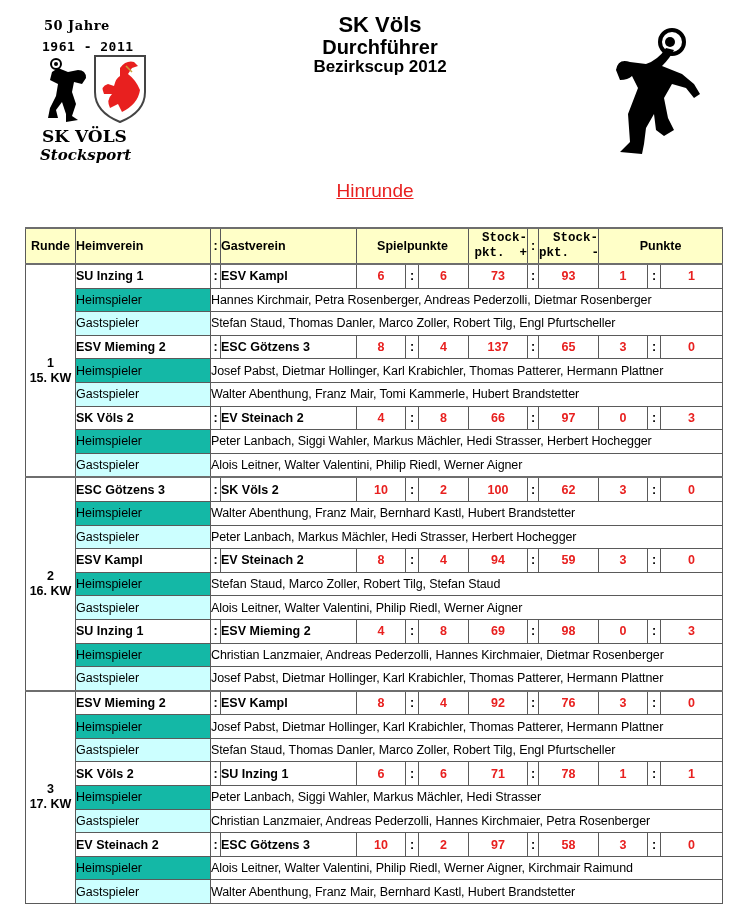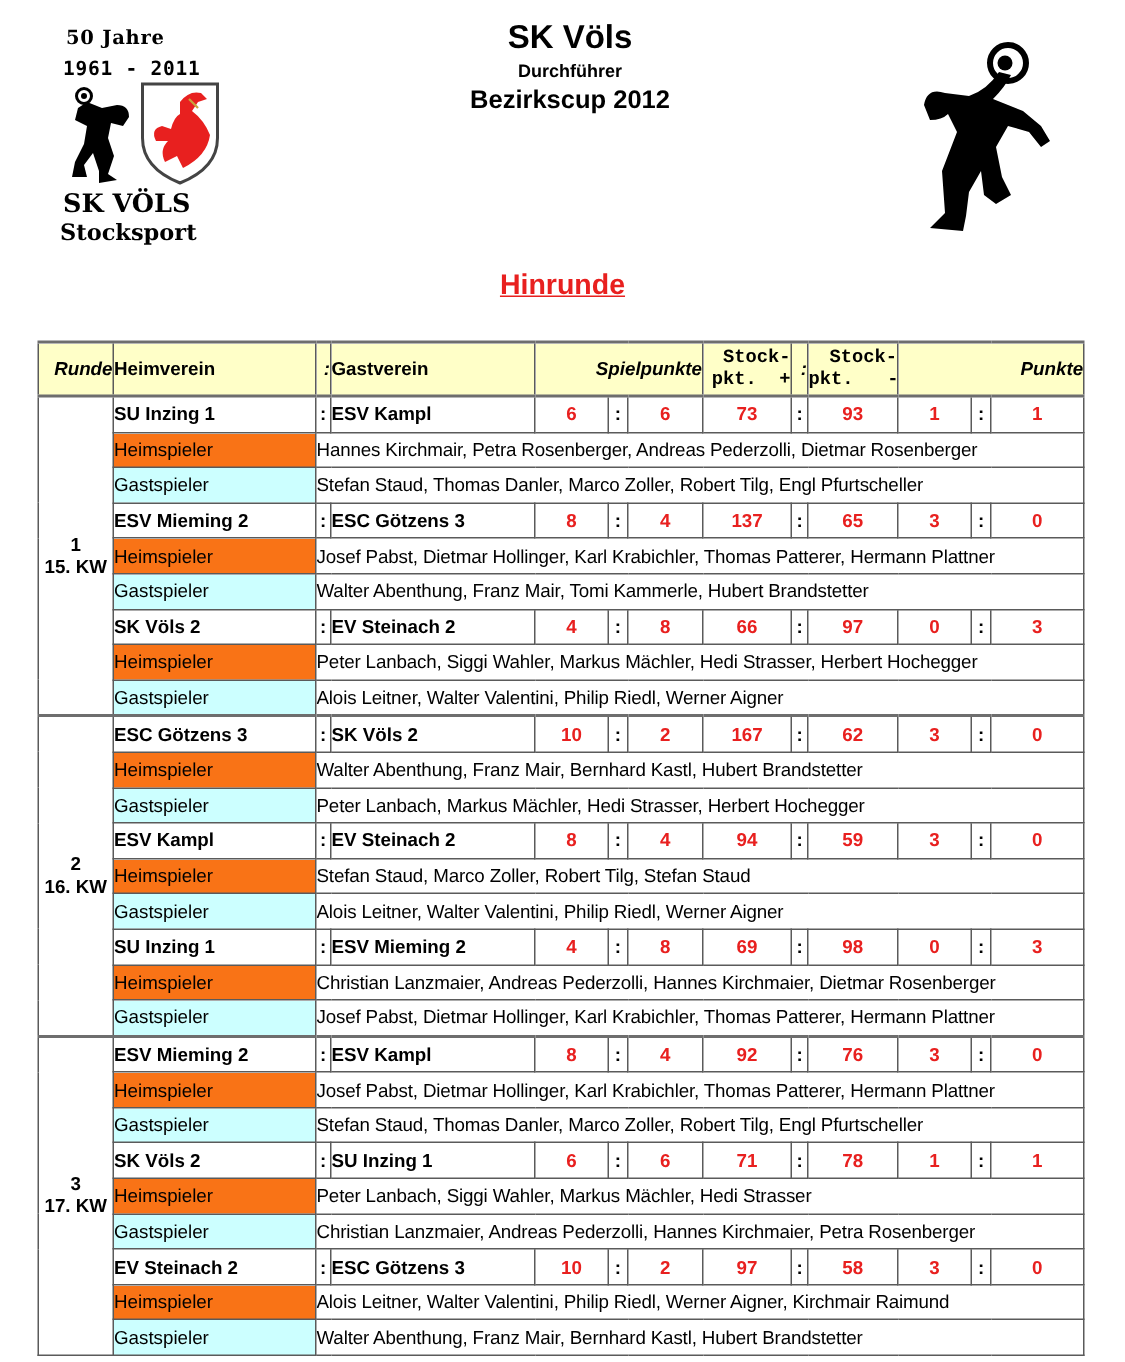--- a/index.html
+++ b/index.html
@@ -2,41 +2,41 @@
 <html><head>
 <meta charset="utf-8">
 <style>
   html, body { margin:0; padding:0; background:#ffffff; }
   body { width:750px; height:908px; position:relative; overflow:hidden;
          font-family:"Liberation Sans", sans-serif; color:#000; }
   .logo-left { position:absolute; left:38px; top:14px; width:118px; height:142px; }
   .logo-left .l1 { position:absolute; left:6px; top:4px; font-family:"DejaVu Serif", serif; font-weight:bold; font-size:13px; letter-spacing:0.5px; }
   .logo-left .l2 { position:absolute; left:4px; top:25px; font-family:"DejaVu Sans Mono", monospace; font-weight:bold; font-size:13px; letter-spacing:0.5px; }
   .logo-left .l3 { position:absolute; left:4px; top:112px; font-family:"DejaVu Serif", serif; font-weight:bold; font-size:17px; }
-  .logo-left .l4 { position:absolute; left:2px; top:132px; font-family:"DejaVu Serif", serif; font-weight:bold; font-size:15px; }
+  .logo-left .l4 { position:absolute; left:2px; top:132px; font-family:"DejaVu Serif", serif; font-weight:bold; font-size:15px;font-style:italic; }
   .logo-left svg { position:absolute; }
   .title-block { position:absolute; left:220px; top:12px; width:320px; text-align:center; }
   .t-main { font-size:22px; font-weight:bold; line-height:26px; }
-  .t-sub { font-size:12px; font-weight:bold; line-height:18px; }
+  .t-sub { font-size:20px; font-weight:bold; line-height:18px; }
   .t-h1 { font-size:17px; font-weight:bold; margin-top:26px; line-height:22px; }
   .t-h2 { font-size:17px; font-weight:bold; line-height:22px; }
   .player-fig { position:absolute; left:590px; top:18px; width:125px; height:145px; }
   .section-title { position:absolute; left:0; width:750px; top:180px; text-align:center;
-                   font-size:19px; font-weight:bold; color:#e8201f; text-decoration:underline; }
+                   font-size:19px; font-weight:normal; color:#e8201f; text-decoration:underline; }
   table.results { position:absolute; left:25px; top:227px; border-collapse:collapse; table-layout:fixed; width:697px; }
   table.results td, table.results th { border:1px solid #5a5a5a; padding:0; height:22.6px; font-size:12.5px; overflow:hidden; white-space:nowrap; }
   table.results th { background:#ffffc8; font-weight:bold; height:34px; border-top:2px solid #6e6e6e; }
   th.left { text-align:left; padding-left:3px;margin-left:34px; }
-  th.center { text-align:right;font-style:italic; }
+  th.center { text-align:center; }
   th.two { white-space:normal; line-height:15px; font-size:12.5px; text-align:right;font-family:Liberation Mono, monospace; }
   td.runde { text-align:center; font-weight:bold; vertical-align:middle; white-space:normal; line-height:15px; border-top:2px solid #6e6e6e; }
   td.team { font-weight:bold; padding-left:3px; }
   td.sep { text-align:center; font-weight:bold; }
   td.num { text-align:center; color:#e8201f; font-weight:bold; }
-  td.lblh { background:#f97316; padding-left:3px;margin-top:43px; }
+  td.lblh { background:#14b8a6; padding-left:3px;margin-top:43px; }
   td.lblg { background:#ccffff; padding-left:3px;margin-left:36px; }
   td.players { padding-left:2px; font-size:12.3px; letter-spacing:-0.1px; }
   tr.roundstart td { border-top:2px solid #6e6e6e; }
 </style>
 </head>
 <body>
 
 <div class="logo-left">
   <div class="l1">50 Jahre</div>
   <div class="l2">1961 - 2011</div>
@@ -172,21 +172,21 @@
         <td class="players" colspan="11">Alois Leitner, Walter Valentini, Philip Riedl, Werner Aigner</td>
       </tr>
       <tr class="roundstart">
         <td class="runde" rowspan="9"><span>2</span><br><span>16. KW</span></td>
         <td class="team">ESC Götzens 3</td>
         <td class="sep">:</td>
         <td class="team">SK Völs 2</td>
         <td class="num">10</td>
         <td class="sep">:</td>
         <td class="num">2</td>
-        <td class="num">167</td>
+        <td class="num">100</td>
         <td class="sep">:</td>
         <td class="num">62</td>
         <td class="num">3</td>
         <td class="sep">:</td>
         <td class="num">0</td>
       </tr>
       <tr>
         <td class="lblh">Heimspieler</td>
         <td class="players" colspan="11">Walter Abenthung, Franz Mair, Bernhard Kastl, Hubert Brandstetter</td>
       </tr>

